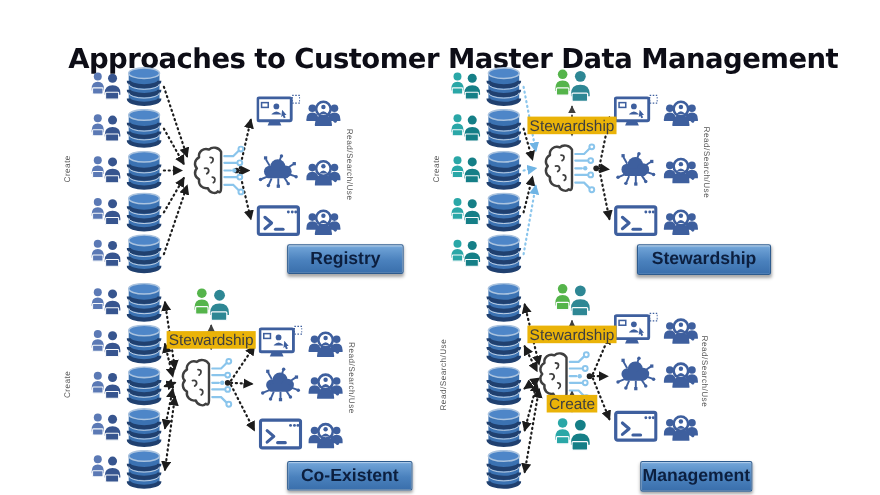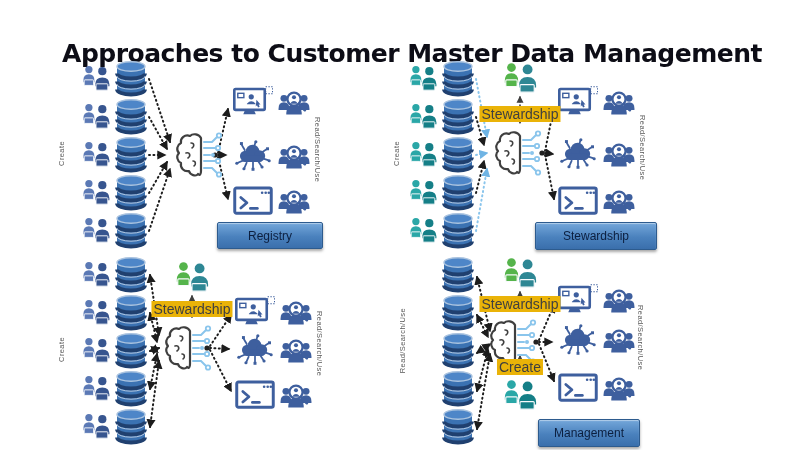--- a/index.html
+++ b/index.html
@@ -22,21 +22,21 @@
   .vlab.down { writing-mode:vertical-rl; }
   .stewtext, .createtext {
     position:absolute; transform:translateX(-50%); background:#eab308; padding:0 2px;
     font-size:14px; color:#3f3f3f; white-space:nowrap; z-index:3;
   }
   .qlabel {
     position:absolute; display:flex; align-items:center; justify-content:center;
     background:linear-gradient(180deg,#74a7da 0%,#4a81bd 55%,#3a6fac 100%);
     border:1px solid #2d5b8e; border-radius:2px;
     box-shadow:0 2px 3px rgba(0,0,0,.35), inset 0 1px 1px rgba(255,255,255,.45);
-    color:#0c1f3f; font-weight:400; font-size:12px;
+    color:#0c1f3f; font-weight:700; font-size:16px;margin-left:44px;
   }
   
   .u-blue  { --ua:#5b79b5; --ub:#37558f; }
   .u-teal  { --ua:#2aa7a7; --ub:#157f87; }
   .u-stew  { --ua:#55b44b; --ub:#2e8794; }
   
   .lk { stroke:#1c1c1c; stroke-width:2; stroke-dasharray:1 3.4; stroke-linecap:round; fill:none; }
   .lb { stroke:#8ac5ec; stroke-width:2; stroke-dasharray:1 3.4; stroke-linecap:round; fill:none; }
   .lg { stroke:#3f3f3f; stroke-width:1.6; stroke-dasharray:1 3; stroke-linecap:round; fill:none; }
   .hubdot { fill:#222; }
@@ -378,20 +378,21 @@
       <use href="#sym-usersmag"></use>
     </svg>
   <svg class="ic" style="left:180px;top:126px;width:40px;height:32px">
       <use href="#sym-terminal"></use>
     </svg>
   <svg class="ic" style="left:224px;top:128px;width:34px;height:30px">
       <use href="#sym-usersmag"></use>
     </svg>
 
   <div class="vlab down" style="left:260px;top:58px">Read/Search/Use</div>
+  <div class="qlabel" style="left:162px;top:166px;width:112px;height:25px">Co-Existent</div>
 </section>
 
 <section class="q" style="left:398px;top:253px">
   <svg class="arrows" viewBox="0 0 280 195">
     <line class="lk" x1="79" y1="24" x2="92" y2="78" marker-start="url(#ahk)" marker-end="url(#ahk)"></line>
     <line class="lk" x1="79" y1="62" x2="90" y2="84" marker-start="url(#ahk)" marker-end="url(#ahk)"></line>
     <line class="lk" x1="79" y1="100" x2="92" y2="91" marker-start="url(#ahk)" marker-end="url(#ahk)"></line>
     <line class="lk" x1="79" y1="138" x2="90" y2="96" marker-start="url(#ahk)" marker-end="url(#ahk)"></line>
     <line class="lk" x1="79" y1="176" x2="92" y2="101" marker-start="url(#ahk)" marker-end="url(#ahk)"></line>
     <line class="lg" x1="122" y1="39" x2="122" y2="58" marker-start="url(#ahg)" marker-end="url(#ahg)"></line>

